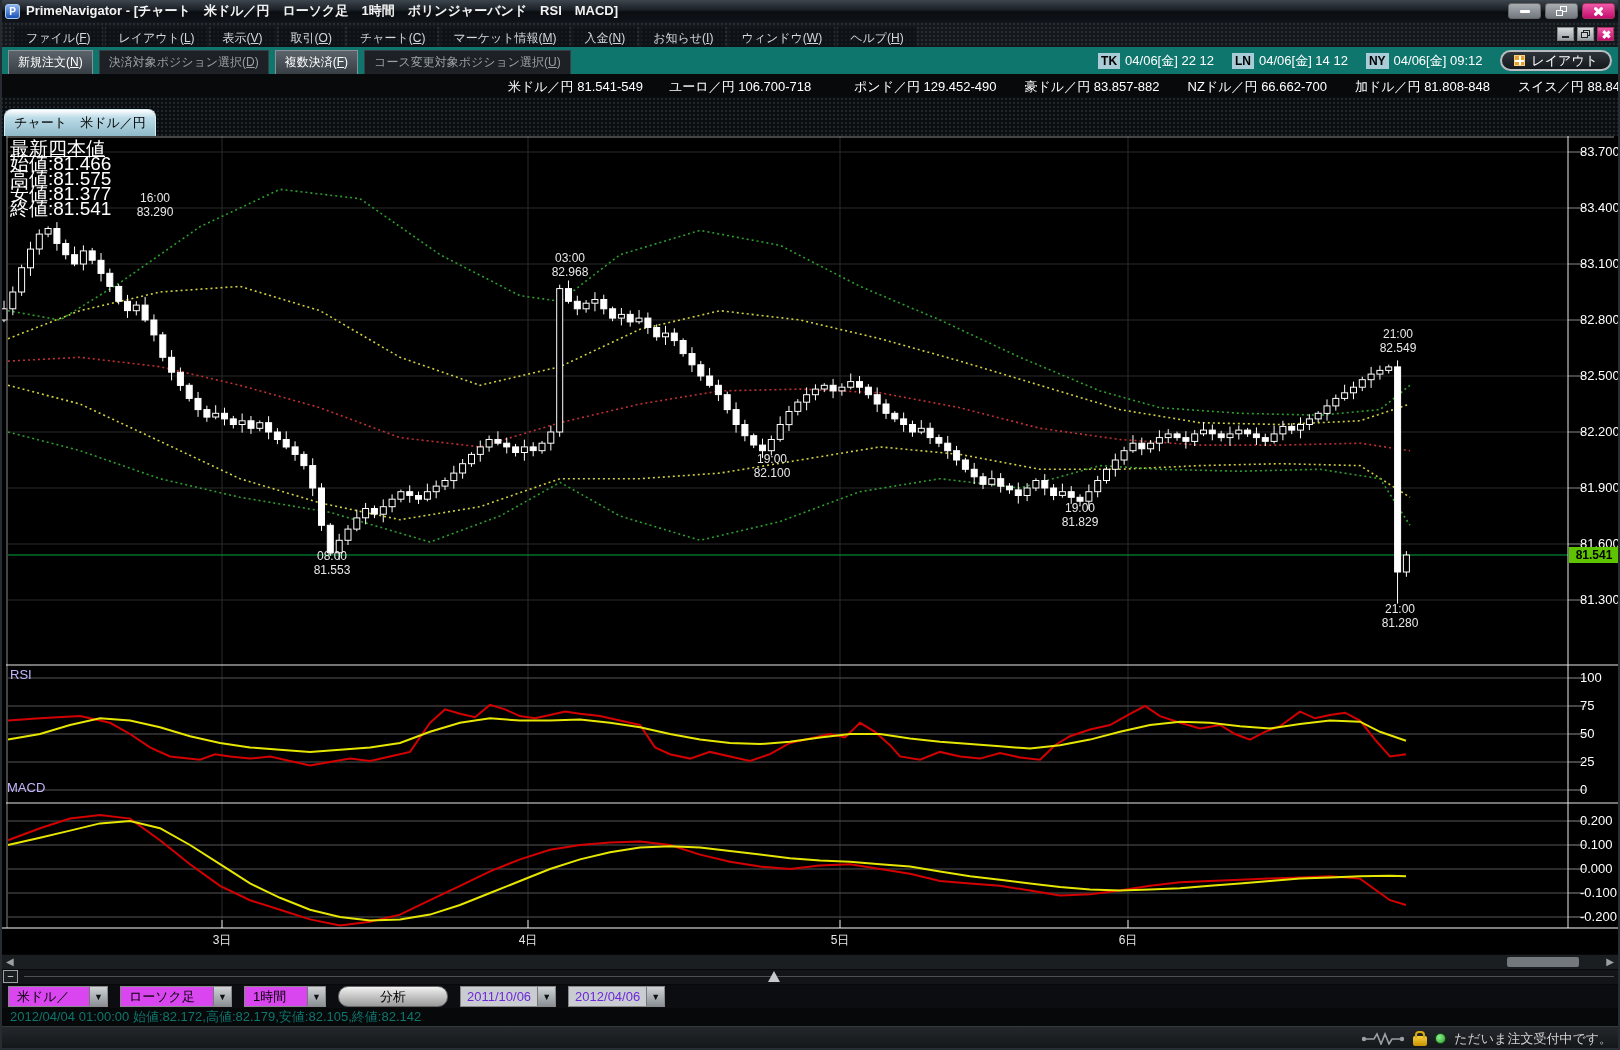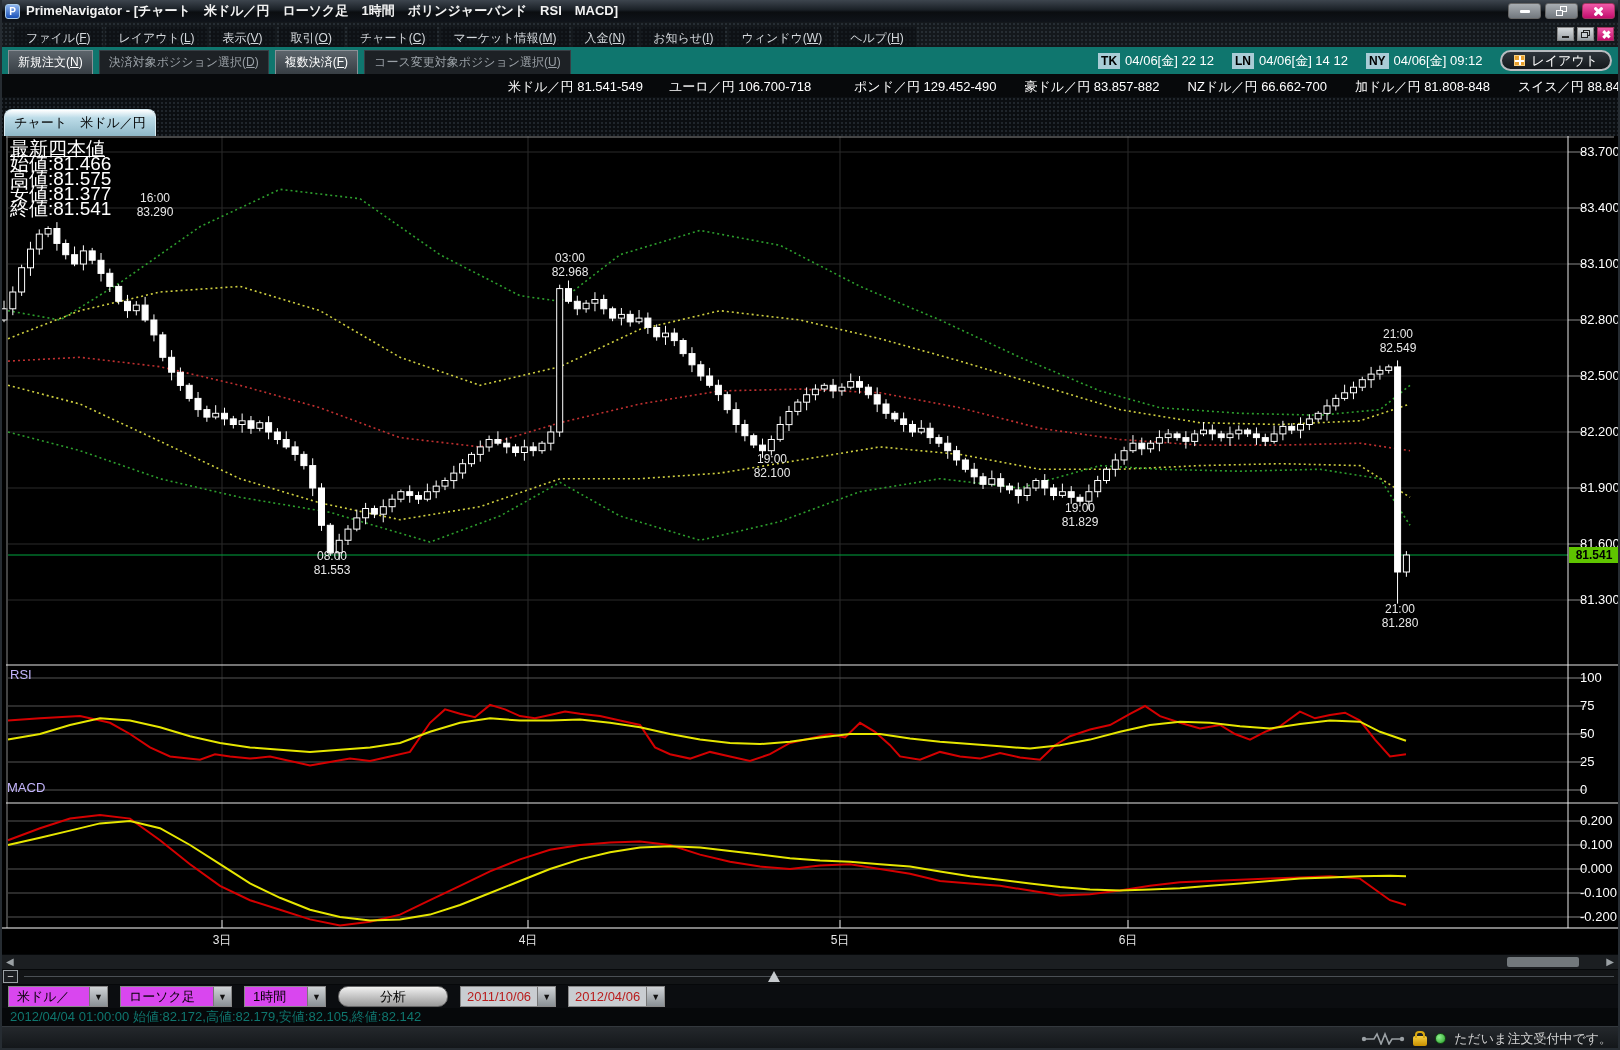--- a/index.html
+++ b/index.html
@@ -102,21 +102,21 @@
   .controls{position:absolute;left:0;right:0;top:985px;height:23px;background:#0b0d10;display:flex;align-items:center;gap:12px;padding-left:8px;}
   .sel,.datef{display:inline-flex;height:21px;border:1px solid #888;}
   .sel .v{background:#d946ef;color:#000;font-size:13px;line-height:19px;padding:0 8px;}
   .sel:nth-child(1) .v{width:80px;}
   .sel:nth-child(2) .v{width:92px;}
   .sel:nth-child(3) .v{width:62px;}
   .sel .a,.datef .a{width:18px;background:linear-gradient(#cfd3d6,#8a9095);color:#111;text-align:center;
     font-size:9px;line-height:20px;border-left:1px solid #777;cursor:default;}
   .analyze{width:110px;height:21px;border-radius:10px;background:linear-gradient(#f0f0f0,#9a9a9a);
     border:1px solid #666;font-size:13px;color:#000;cursor:default;}
-  .datef .v{background:#c9cdd1;color:#b91c1c;font-size:13px;line-height:19px;padding:0 6px;}
+  .datef .v{background:#c9cdd1;color:#6d28d9;font-size:13px;line-height:19px;padding:0 6px;}
 
   .ohlcrow{position:absolute;left:10px;top:1008px;color:#0f766e;font-size:13px;}
 
   
   .statusbar{position:absolute;left:0;right:0;top:1026px;height:24px;background:linear-gradient(#24282c,#121518);
     border-top:1px solid #33383d;display:flex;align-items:center;justify-content:flex-end;gap:8px;padding-right:8px;}
   .sb-msg{color:#d2d2d2;font-size:13px;}
   .lock-icon{position:relative;width:14px;height:10px;background:linear-gradient(#f8d040,#c89000);border-radius:2px;margin-top:4px;}
   .lock-icon::before{content:"";position:absolute;left:2px;top:-5px;width:6px;height:5px;
     border:2px solid #d8a810;border-bottom:none;border-radius:4px 4px 0 0;}

